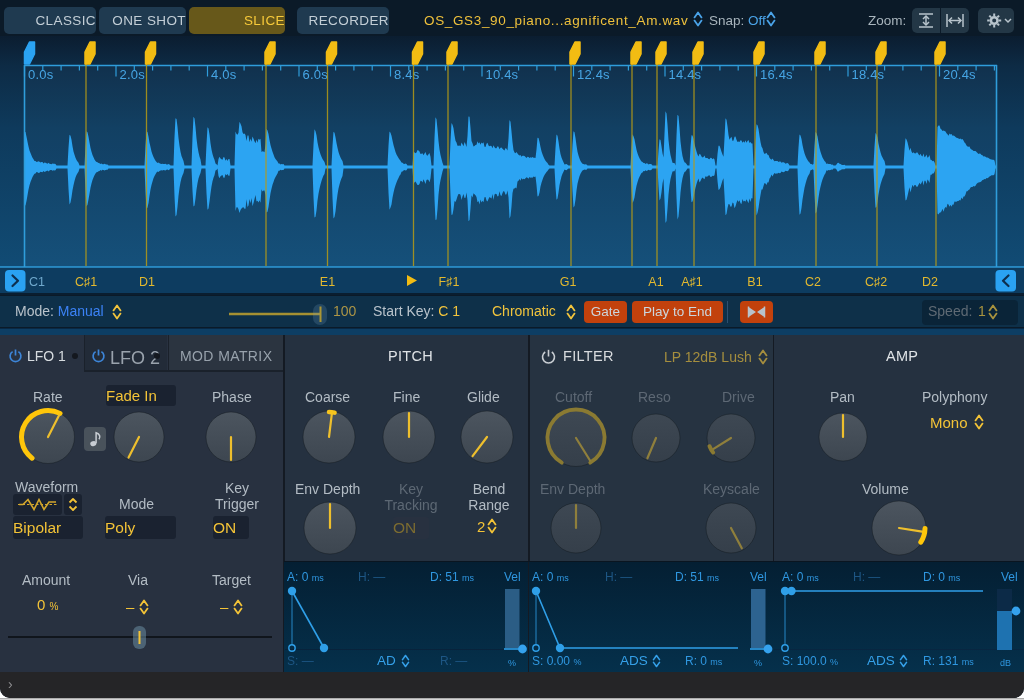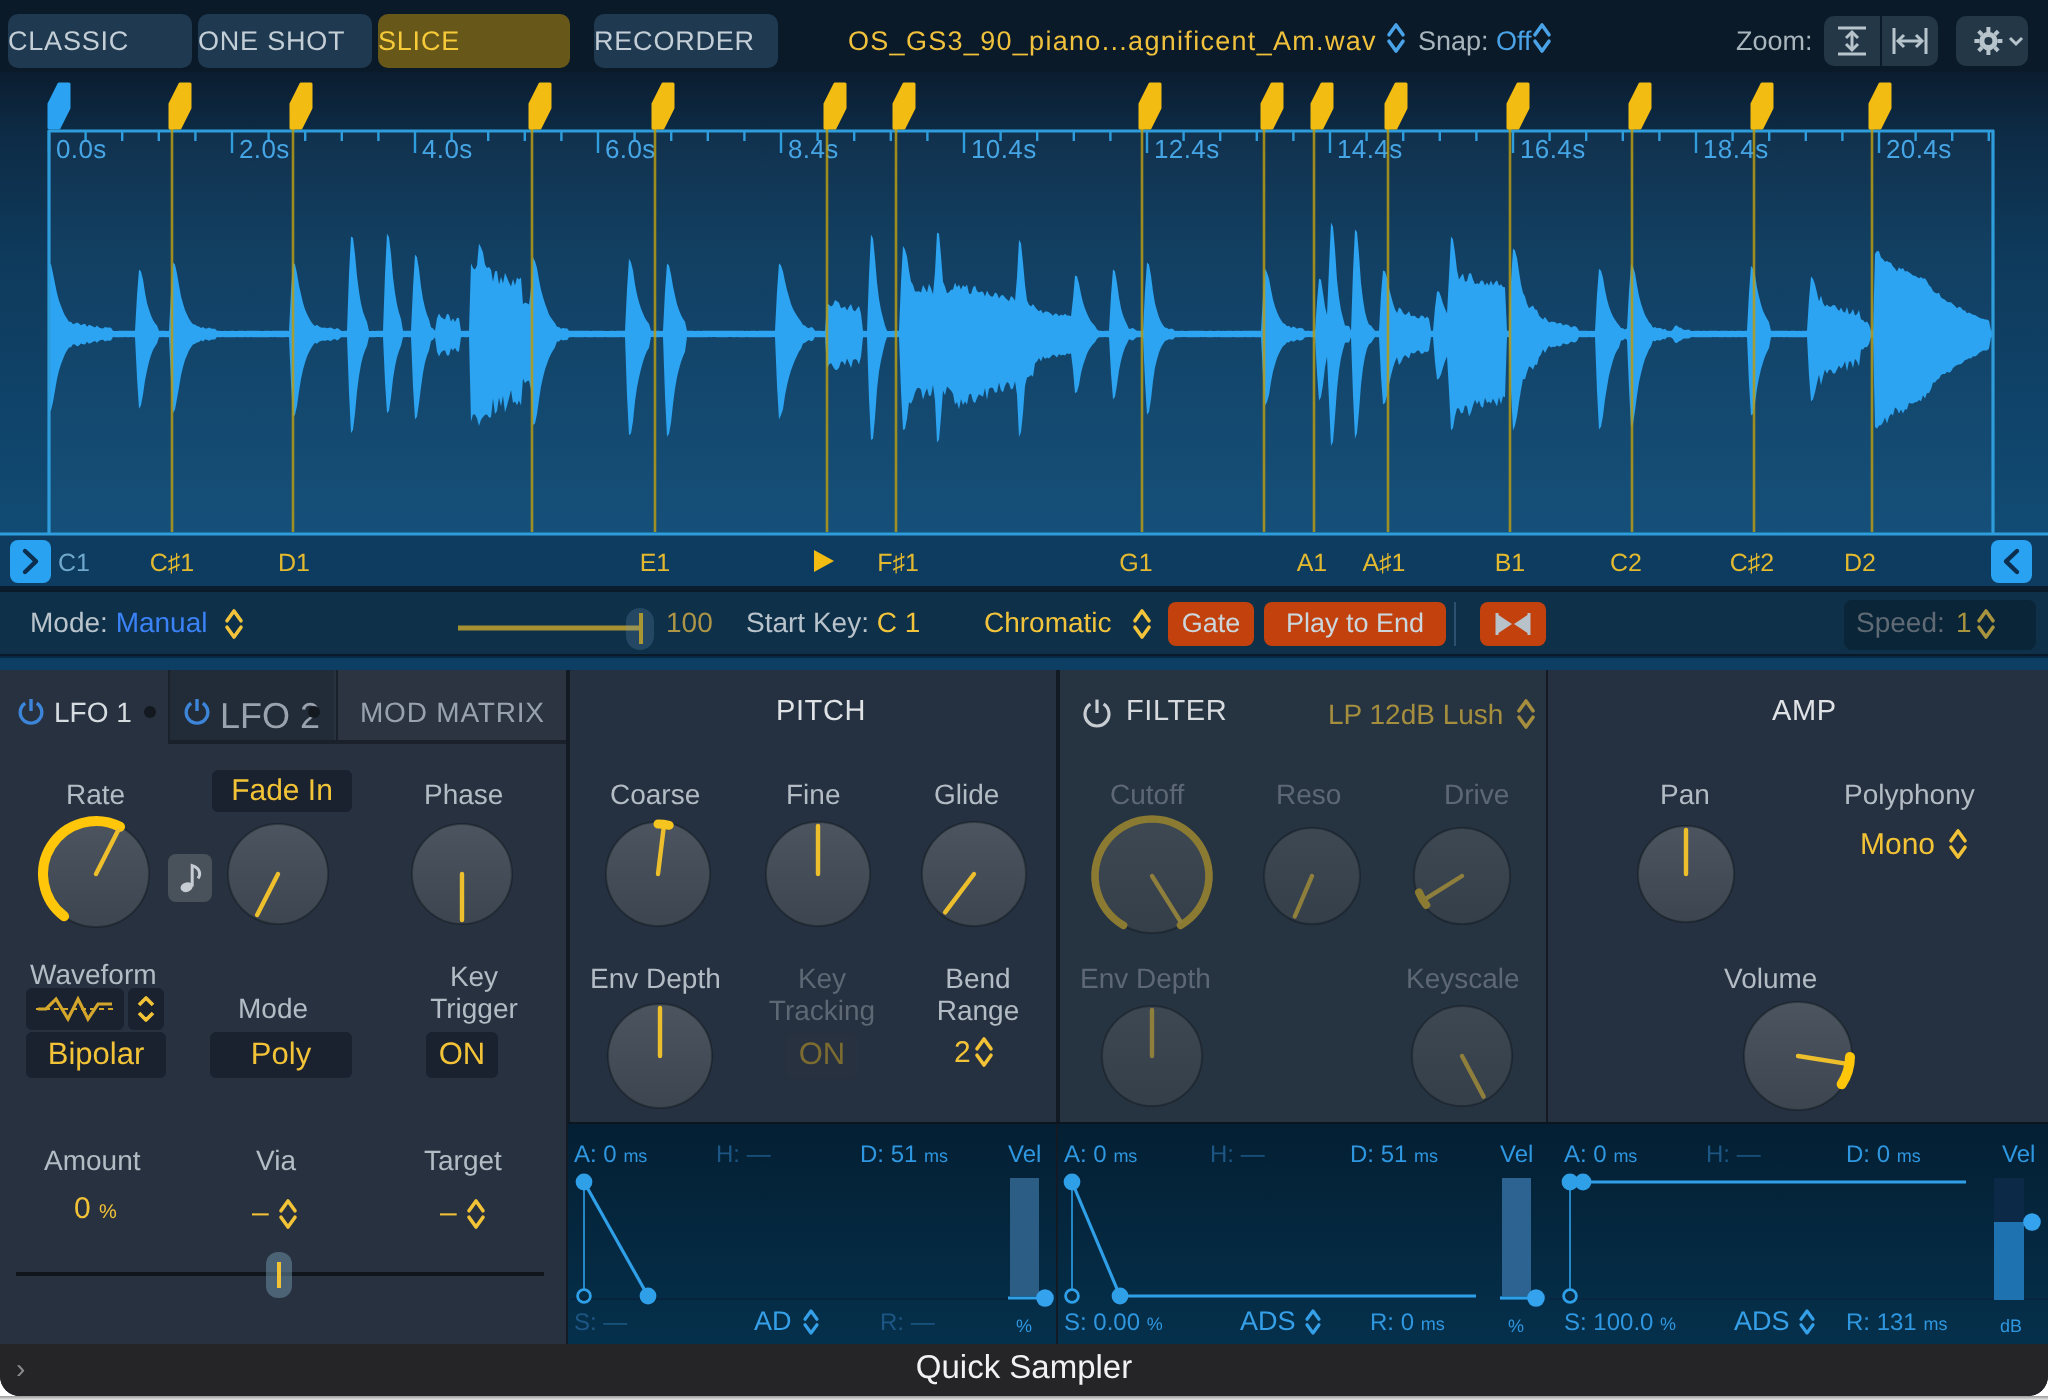--- a/index.html
+++ b/index.html
@@ -1,28 +1,28 @@
 <!DOCTYPE html>
 <html><head><meta charset="utf-8"><style>
 *{margin:0;padding:0;box-sizing:border-box}
 html,body{width:1024px;height:700px;overflow:hidden;background:#fff;font-family:"Liberation Sans",sans-serif}
 #app{position:absolute;left:0;top:0;width:1024px;height:698px;background:#0b1a28;border-radius:0 0 10px 10px;overflow:hidden}
 .abs{position:absolute}
 
-.tbtn{position:absolute;top:7px;height:27px;background:#1f3a50;border-radius:5px;color:#c3ced6;font-size:13.5px;letter-spacing:.4px;text-align:left;line-height:27px}
+.tbtn{position:absolute;top:7px;height:27px;background:#1f3a50;border-radius:5px;color:#c3ced6;font-size:13.5px;letter-spacing:.4px;text-align:right;line-height:27px}
 .yellow{color:#f3c337}
 
 #modebar{position:absolute;left:0;top:296px;width:1024px;height:31px;background:#0e3049}
 #modebar .lbl{position:absolute;top:0;height:31px;line-height:31px;font-size:14px;color:#b9c3cb}
 #modebar .val{position:absolute;top:0;height:31px;line-height:31px;font-size:14px;color:#f2c43c}
 .mbtn{position:absolute;top:5px;height:22px;background:#c2410c;border-radius:4px;color:#ccd6dd;font-size:13.5px;text-align:center;line-height:22px}
 
 .lab{position:absolute;color:#b3bcc4;font-size:14px;text-align:center;white-space:nowrap}
 .dimlab{position:absolute;color:#5d6874;font-size:14px;text-align:center;white-space:nowrap}
-.ybtn{position:absolute;background:#1a2230;border-radius:3px;color:#f3c337;font-size:15.5px;text-align:center}
+.ybtn{position:absolute;background:#1a2230;border-radius:3px;color:#f3c337;font-size:15.5px;}
 .envlab{position:absolute;font-size:12px;color:#2f97e0;white-space:nowrap}
 .envdim{position:absolute;font-size:12px;color:#1d5684;white-space:nowrap}
 .envlab small,.envdim small{font-size:9px}
 </style></head>
 <body>
 <div id="app">
 
  <div class="tbtn" style="left:4px;width:92px">CLASSIC</div>
  <div class="tbtn" style="left:99px;width:87px">ONE SHOT</div>
  <div class="tbtn" style="left:189px;width:96px;background:#67581a;color:#f7ca3a">SLICE</div>
@@ -456,16 +456,15 @@
 <circle cx="785" cy="591" r="4.2" fill="#2f9fe8"></circle>
 <circle cx="791.5" cy="591" r="4.2" fill="#2f9fe8"></circle>
 <circle cx="785" cy="648" r="3.2" fill="none" stroke="#2f9fe8" stroke-width="1.4"></circle>
 <rect x="997" y="589" width="15" height="22" fill="#0c2a47"></rect>
 <rect x="997" y="611" width="15" height="39" fill="#1e72b0"></rect>
 <circle cx="1016" cy="611" r="4.4" fill="#35a2ee"></circle>
  </svg>
 
  <div class="abs" style="left:0;top:672px;width:1024px;height:26px;background:#252527;border-radius:0 0 9px 9px">
    <div class="abs" style="left:8px;top:4px;color:#8e8e90;font-size:14px">›</div>
-   <div class="abs" style="left:0;top:3px;width:1024px;text-align:center;color:#f2f2f4;font-size:16.5px">Quick Sampler</div>
  </div>
 </div>
 <div class="abs" style="left:0;top:698px;width:1024px;height:2px;background:linear-gradient(#9a9a9a,#e8e8e8)"></div>
 
 </body></html>

